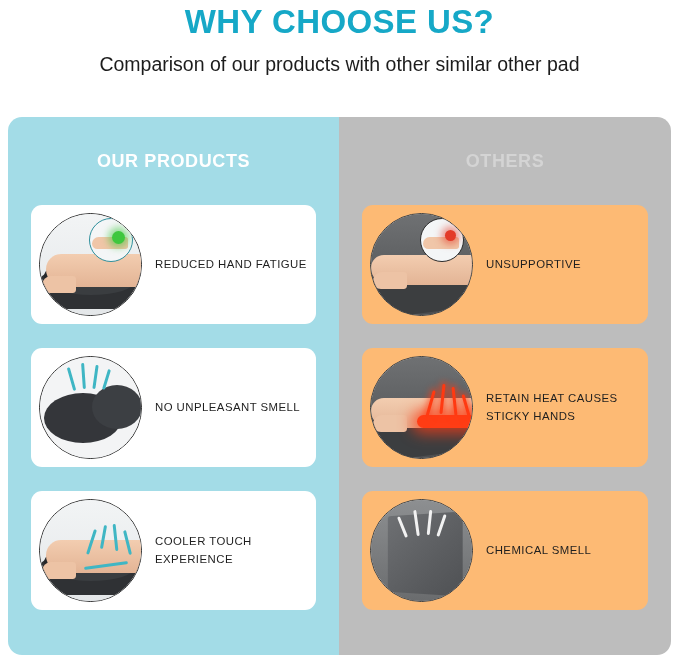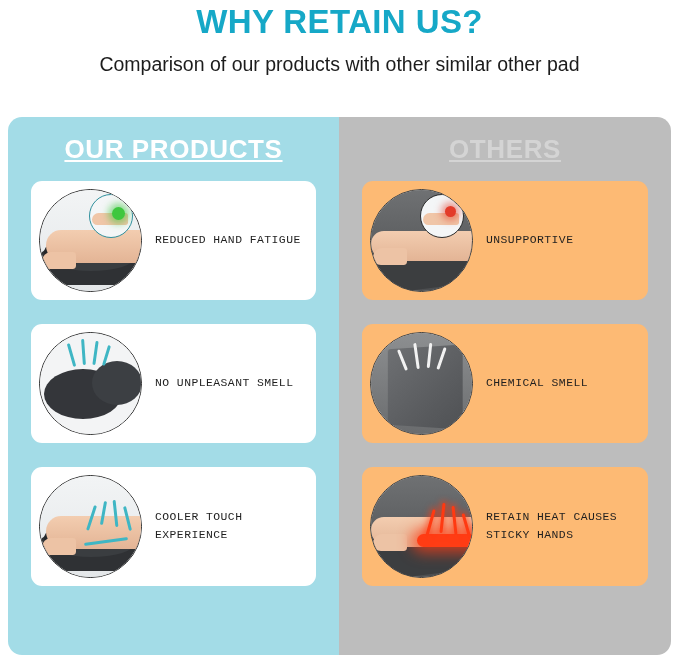--- a/index.html
+++ b/index.html
@@ -57,28 +57,27 @@
   }
   .col-ours {
     width: 331px;
     background: #a3dce7;
   }
   .col-others {
     width: 332px;
     background: #bdbdbd;
   }
   .col-head {
-    height: 64px;
+    height: 88px;
     display: flex;
     align-items: center;
     justify-content: center;
-    font-size: 26px;
+    font-size: 18px;
     font-weight: bold;
     letter-spacing: 0.6px;
-    text-decoration: underline;
   }
   .col-head.ours { color: #ffffff; }
   .col-head.others { color: #d4d4d4; }
 
   .cards {
     padding: 0 23px;
     display: flex;
     flex-direction: column;
     gap: 24px;
   }
@@ -105,21 +104,21 @@
   }
   .card.others .thumb { border-color: #3a3a3a; }
 
   .feature-text {
     font-size: 11.4px;
     color: #1f1f1f;
     letter-spacing: 0.45px;
     line-height: 1.55;
     padding-left: 13px;
   }
-  .feature-text .ln { display: block; font-family: Liberation Mono, monospace; }
+  .feature-text .ln { display: block; }
 
   
   .scene { position: absolute; inset: 0; }
   .bg-light { background: linear-gradient(180deg,#f2f4f5 0%, #e4e7e9 100%); }
   .bg-dark  { background: linear-gradient(180deg,#6f7173 0%, #4c4e50 100%); }
   .bg-plain { background: #f3f4f5; }
   .bg-gray  { background: linear-gradient(180deg,#8d8f91 0%,#6a6c6e 100%); }
 
   
   .pad-erg {
@@ -247,21 +246,21 @@
     border-radius: 3px;
     transform: perspective(120px) rotateY(-11deg);
   }
 </style>
 </head>
 <body>
 
 <div class="page">
 
   <div class="header">
-    <h1 class="main-title">WHY RETAIN US?</h1>
+    <h1 class="main-title">WHY CHOOSE US?</h1>
     <p class="subtitle">Comparison of our products with other similar other pad</p>
   </div>
 
   <div class="panel">
 
     <div class="col col-ours">
       <div class="col-head ours">OUR PRODUCTS</div>
 
       <div class="cards">
 
@@ -342,50 +341,50 @@
               </div>
             </div>
           </div>
           <div class="feature-text">
             <span class="ln">UNSUPPORTIVE</span>
           </div>
         </div>
 
         <div class="card others">
           <div class="thumb">
-            <div class="scene bg-gray">
-              <div class="sheet"></div>
-              <div class="stroke wisp" style="left:30px;top:16px;height:22px;transform:rotate(-22deg);"></div>
-              <div class="stroke wisp" style="left:44px;top:10px;height:26px;transform:rotate(-8deg);"></div>
-              <div class="stroke wisp" style="left:57px;top:10px;height:25px;transform:rotate(6deg);"></div>
-              <div class="stroke wisp" style="left:69px;top:14px;height:23px;transform:rotate(19deg);"></div>
-            </div>
-          </div>
-          <div class="feature-text">
-            <span class="ln">CHEMICAL SMELL</span>
-          </div>
-        </div>
-
-        <div class="card others">
-          <div class="thumb">
             <div class="scene bg-dark">
               <div class="pad-flat"></div>
               <div class="mouse" style="left:2px;bottom:28px;"></div>
               <div class="hand flat"></div>
               <div class="finger" style="bottom:26px;"></div>
               <div class="heat-glow"></div>
               <div class="stroke heat" style="left:58px;bottom:40px;height:28px;transform:rotate(16deg);"></div>
               <div class="stroke heat" style="left:70px;bottom:44px;height:30px;transform:rotate(6deg);"></div>
               <div class="stroke heat" style="left:82px;bottom:42px;height:29px;transform:rotate(-6deg);"></div>
               <div class="stroke heat" style="left:94px;bottom:38px;height:26px;transform:rotate(-16deg);"></div>
             </div>
           </div>
           <div class="feature-text">
             <span class="ln">RETAIN HEAT CAUSES</span>
             <span class="ln">STICKY HANDS</span>
           </div>
         </div>
 
+        <div class="card others">
+          <div class="thumb">
+            <div class="scene bg-gray">
+              <div class="sheet"></div>
+              <div class="stroke wisp" style="left:30px;top:16px;height:22px;transform:rotate(-22deg);"></div>
+              <div class="stroke wisp" style="left:44px;top:10px;height:26px;transform:rotate(-8deg);"></div>
+              <div class="stroke wisp" style="left:57px;top:10px;height:25px;transform:rotate(6deg);"></div>
+              <div class="stroke wisp" style="left:69px;top:14px;height:23px;transform:rotate(19deg);"></div>
+            </div>
+          </div>
+          <div class="feature-text">
+            <span class="ln">CHEMICAL SMELL</span>
+          </div>
+        </div>
+
       </div>
     </div>
 
   </div>
 </div>
 
 </body></html>

